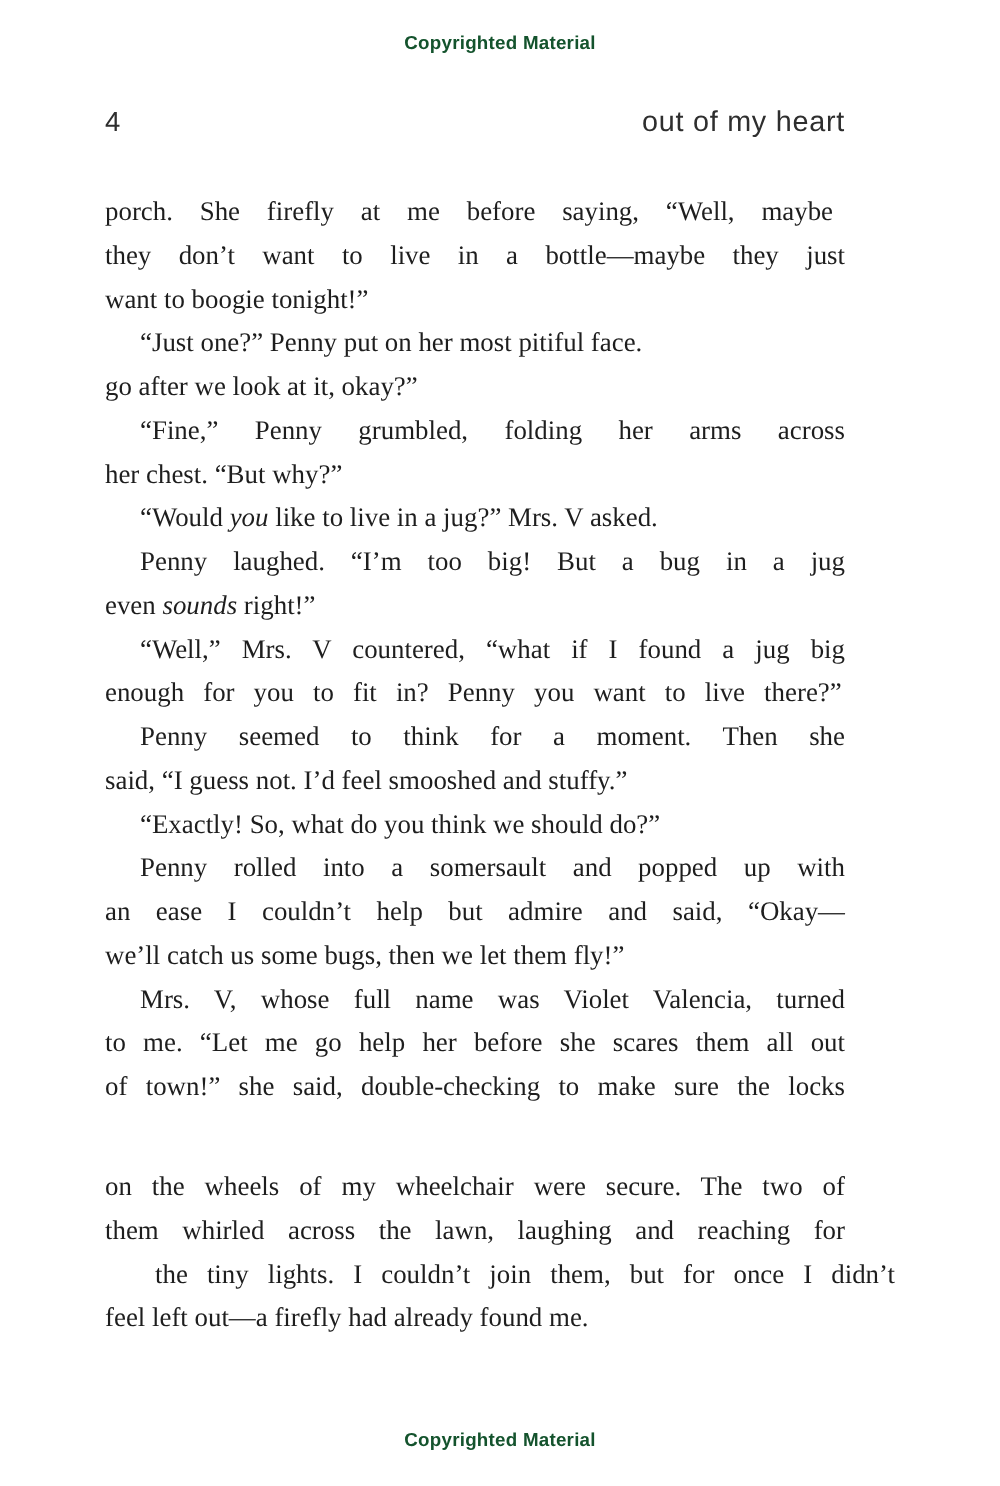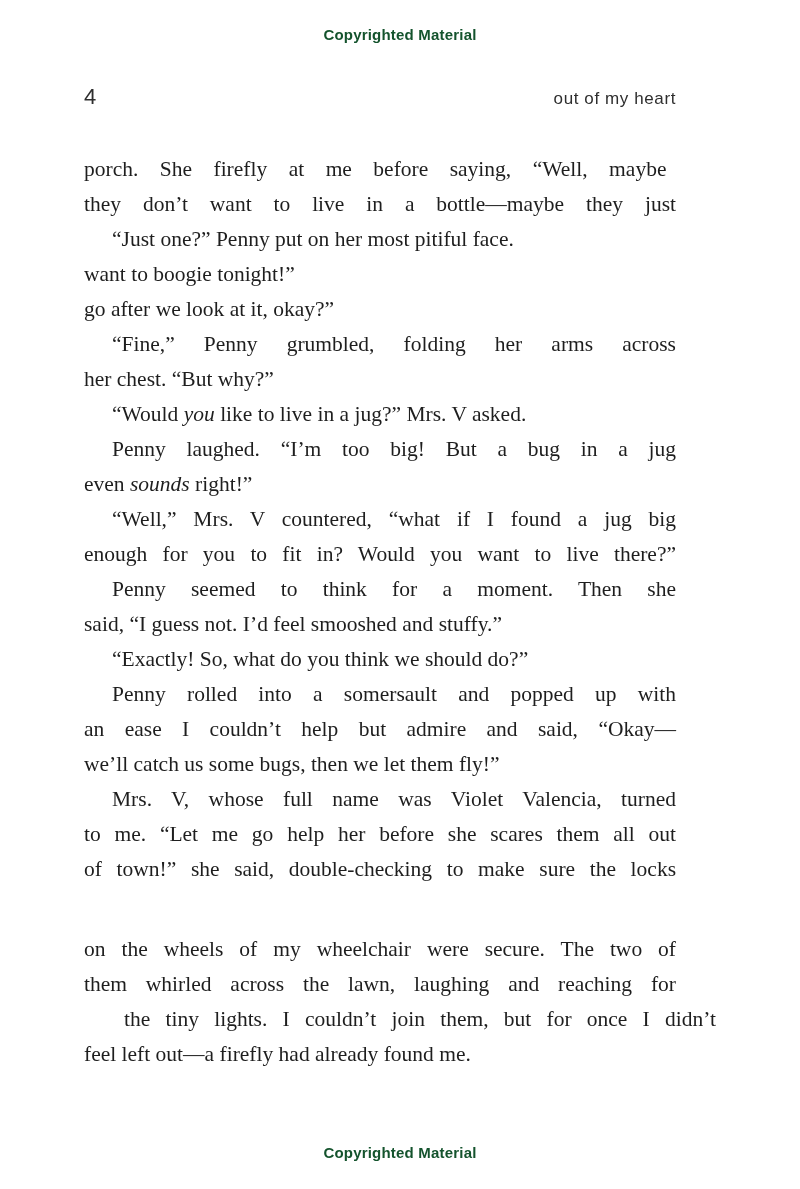--- a/index.html
+++ b/index.html
@@ -32,21 +32,21 @@
     justify-content: space-between;
     align-items: baseline;
   }
   .page-num {
     font-family: "Liberation Sans", sans-serif;
     font-size: 22px;
     color: #2e2e2e;
   }
   .running-title {
     font-family: "Liberation Sans", sans-serif;
-    font-size: 17px;
+    font-size: 23px;
     letter-spacing: 0.6px;
     color: #2e2e2e;
   }
   .text-block {
     position: absolute;
     top: 152px; left: 84px; width: 592px;
     font-size: 21.5px;
     line-height: 35px;
     color: #1e1e1e;
   }
@@ -66,30 +66,30 @@
   <div class="copyright top">Copyrighted Material</div>
 
   <header class="running-head">
     <span class="page-num">4</span>
     <span class="running-title">out of my heart</span>
   </header>
 
   <main class="text-block">
       <div class="line" style="word-spacing: 16.0801px;"><span class="inner"><span>porch. She firefly at me before saying, “Well, maybe</span></span></div>
       <div class="line" style="word-spacing: 16.526px;"><span class="inner"><span>they don’t want to live in a bottle—maybe they just</span></span></div>
+      <div class="line last"><span class="inner"><span>want to boogie tonight!”</span></span></div>
       <div class="line indent last"><span class="inner"><span>“Just one?” Penny put on her most pitiful face.</span></span></div>
-      <div class="line last"><span class="inner"><span>want to boogie tonight!”</span></span></div>
       <div class="line last"><span class="inner"><span>go after we look at it, okay?”</span></span></div>
       <div class="line indent" style="word-spacing: 23.7422px;"><span class="inner"><span>“Fine,” Penny grumbled, folding her arms across</span></span></div>
       <div class="line last"><span class="inner"><span>her chest. “But why?”</span></span></div>
       <div class="line indent last"><span class="inner"><span>“Would </span><span class="it">you</span><span> like to live in a jug?” Mrs. V asked.</span></span></div>
       <div class="line indent" style="word-spacing: 15.3766px;"><span class="inner"><span>Penny laughed. “I’m too big! But a bug in a jug</span></span></div>
       <div class="line last"><span class="inner"><span>even </span><span class="it">sounds</span><span> right!”</span></span></div>
       <div class="line indent" style="word-spacing: 11.4547px;"><span class="inner"><span>“Well,” Mrs. V countered, “what if I found a jug big</span></span></div>
-      <div class="line" style="word-spacing: 9.88068px;"><span class="inner"><span>enough for you to fit in? Would you want to live there?”</span></span></div>
+      <div class="line" style="word-spacing: 9.88068px;"><span class="inner"><span>enough for you to fit in? Penny you want to live there?”</span></span></div>
       <div class="line indent" style="word-spacing: 19.8691px;"><span class="inner"><span>Penny seemed to think for a moment. Then she</span></span></div>
       <div class="line last"><span class="inner"><span>said, “I guess not. I’d feel smooshed and stuffy.”</span></span></div>
       <div class="line indent last"><span class="inner"><span>“Exactly! So, what do you think we should do?”</span></span></div>
       <div class="line indent" style="word-spacing: 15.8613px;"><span class="inner"><span>Penny rolled into a somersault and popped up with</span></span></div>
       <div class="line" style="word-spacing: 15.0069px;"><span class="inner"><span>an ease I couldn’t help but admire and said, “Okay—</span></span></div>
       <div class="line last"><span class="inner"><span>we’ll catch us some bugs, then we let them fly!”</span></span></div>
       <div class="line indent" style="word-spacing: 14.0566px;"><span class="inner"><span>Mrs. V, whose full name was Violet Valencia, turned</span></span></div>
       <div class="line" style="word-spacing: 8.38802px;"><span class="inner"><span>to me. “Let me go help her before she scares them all out</span></span></div>
       <div class="line" style="word-spacing: 9.25694px;"><span class="inner"><span>of town!” she said, double-checking to make sure the locks</span></span></div>
       <div class="line" style="word-spacing: 10.5844px; margin-top: 45px;"><span class="inner"><span>on the wheels of my wheelchair were secure. The two of</span></span></div>

